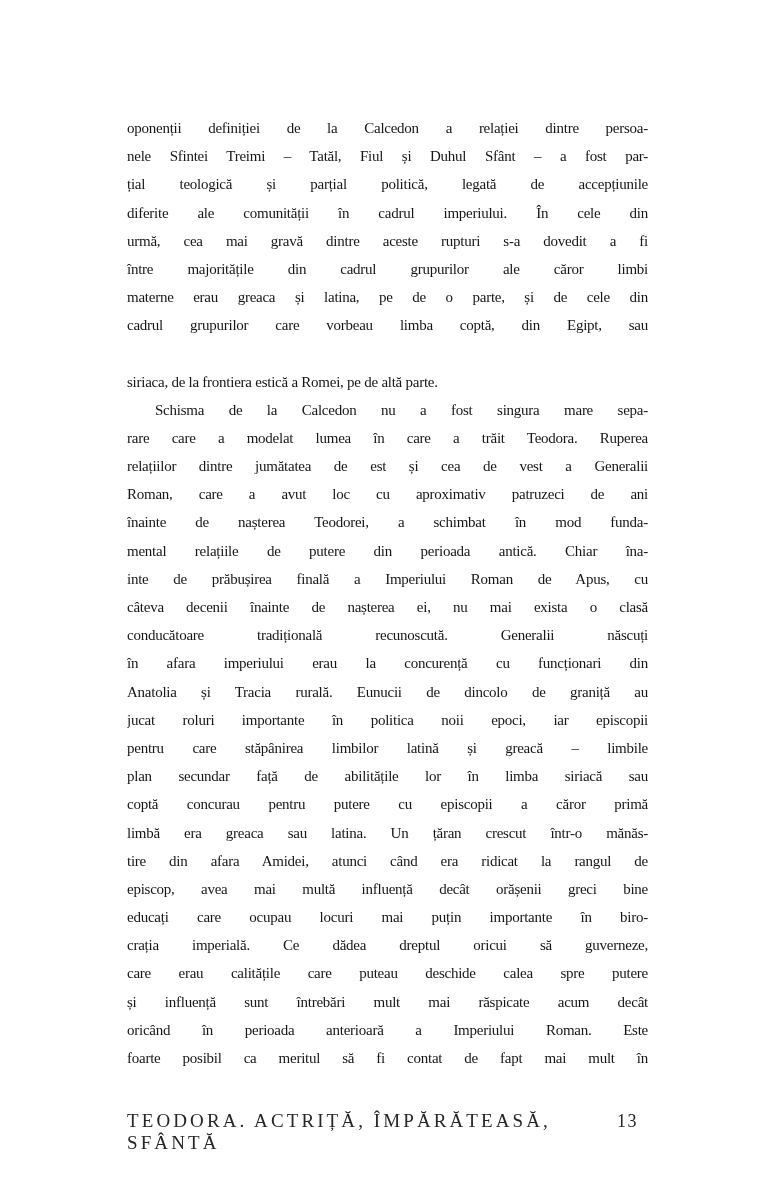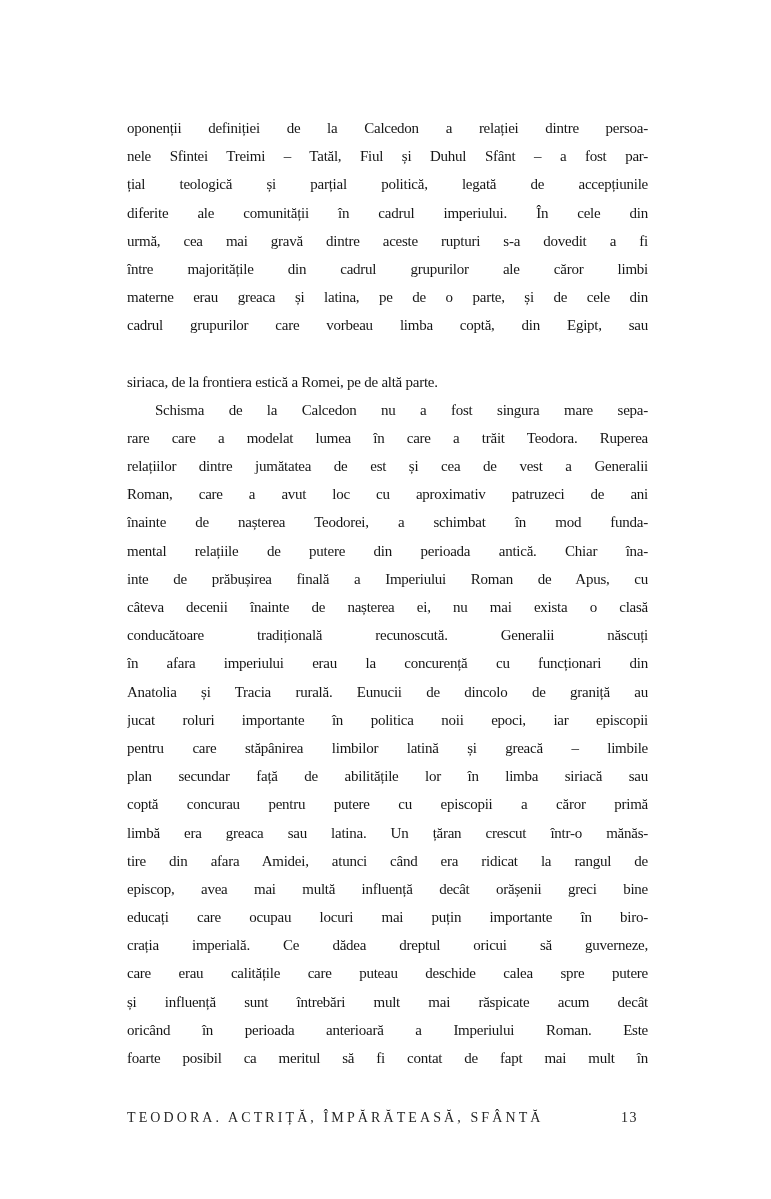--- a/index.html
+++ b/index.html
@@ -36,26 +36,26 @@
   .footer {
     position: absolute;
     left: 127px; top: 1110px;
     width: 521px;
     display: flex;
     justify-content: space-between;
     align-items: baseline;
     color: #262626;
   }
   .running-title {
-    font-size: 14px;
+    font-size: 19px;
     letter-spacing: 3.1px;
     font-family: "Liberation Serif", serif;
   }
   .page-num {
-    font-size: 14px;
+    font-size: 18px;
     letter-spacing: 1.5px;
     padding-right: 10px;
     font-family: "Liberation Serif", serif;
   }
 </style>
 </head>
 <body>
 
 <div class="page" style="--page-bg: #ffffff; --text-color: #161616;">
   <main class="text-block">

